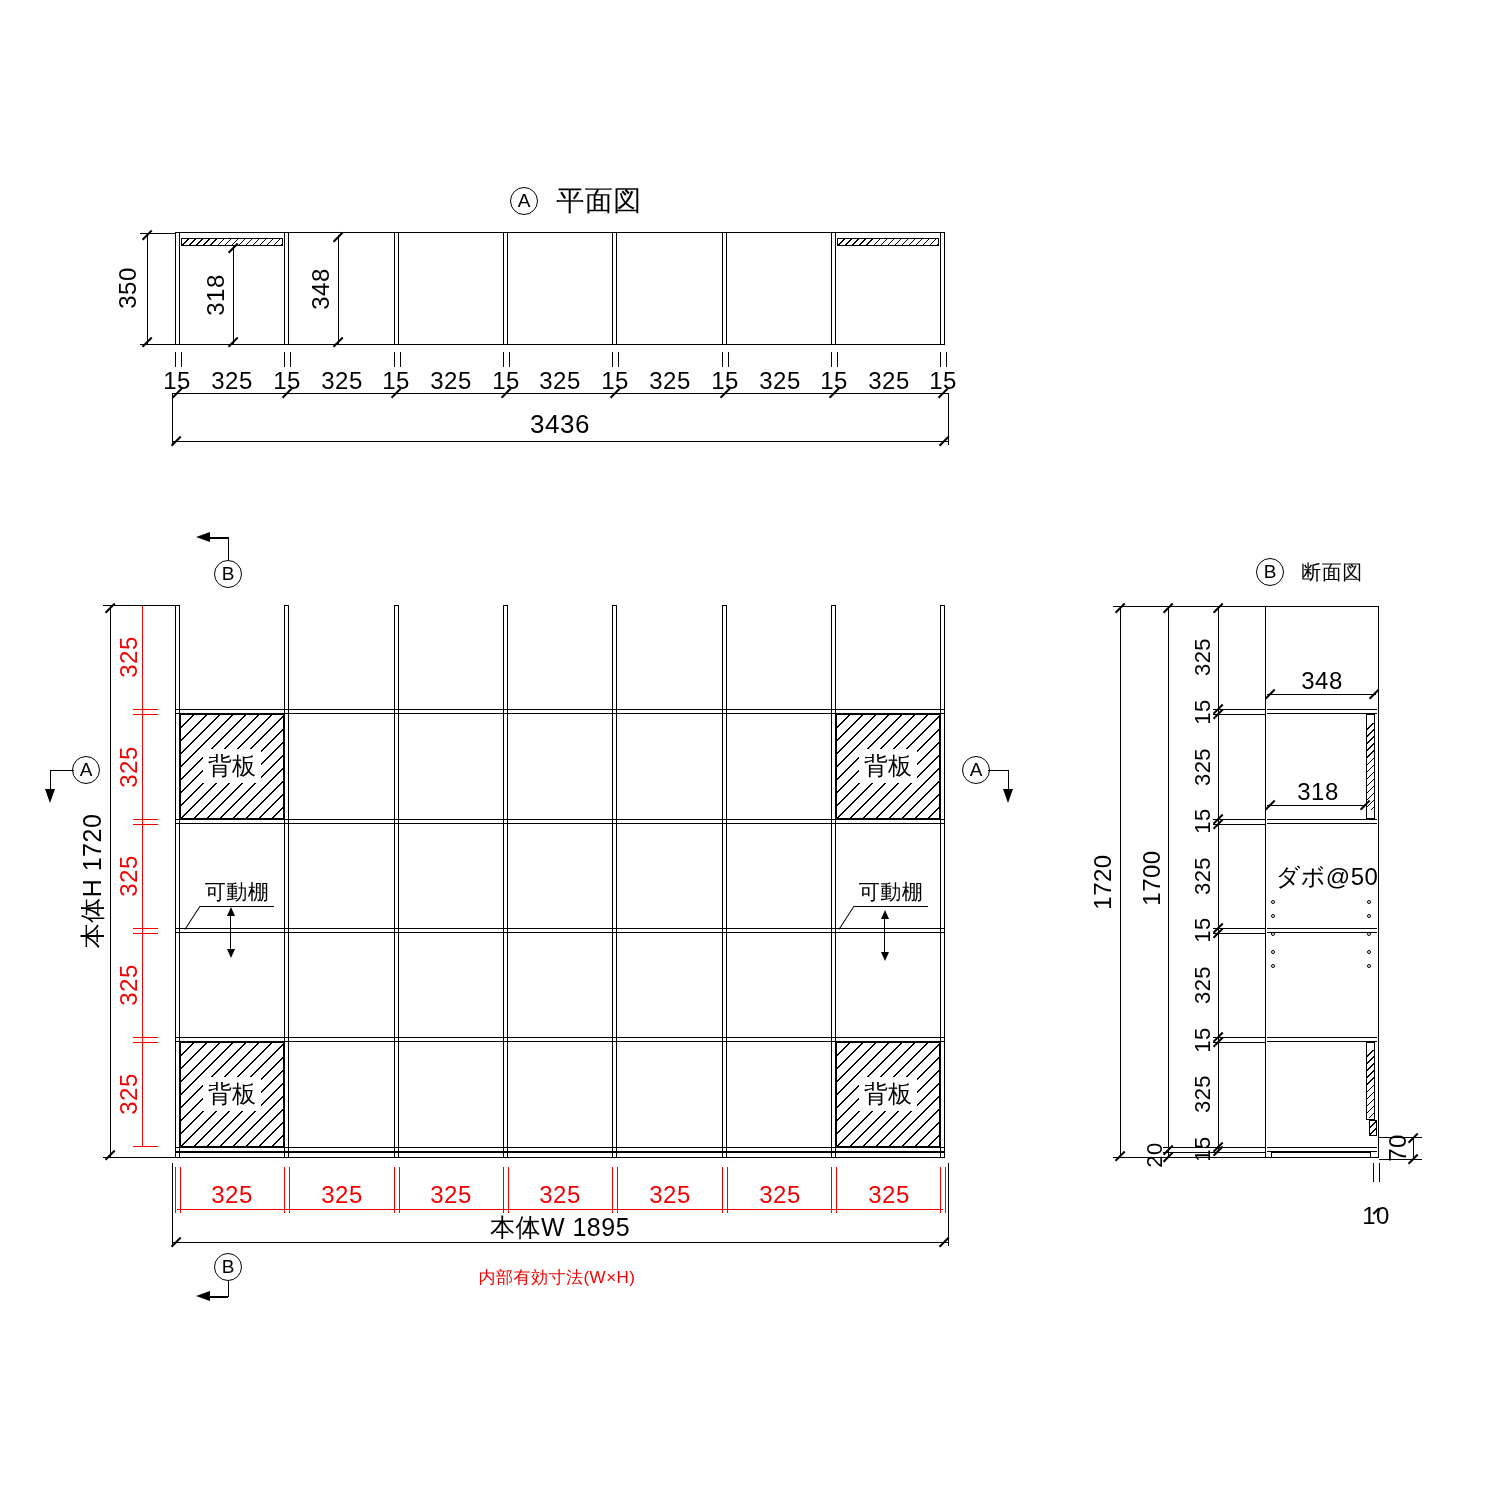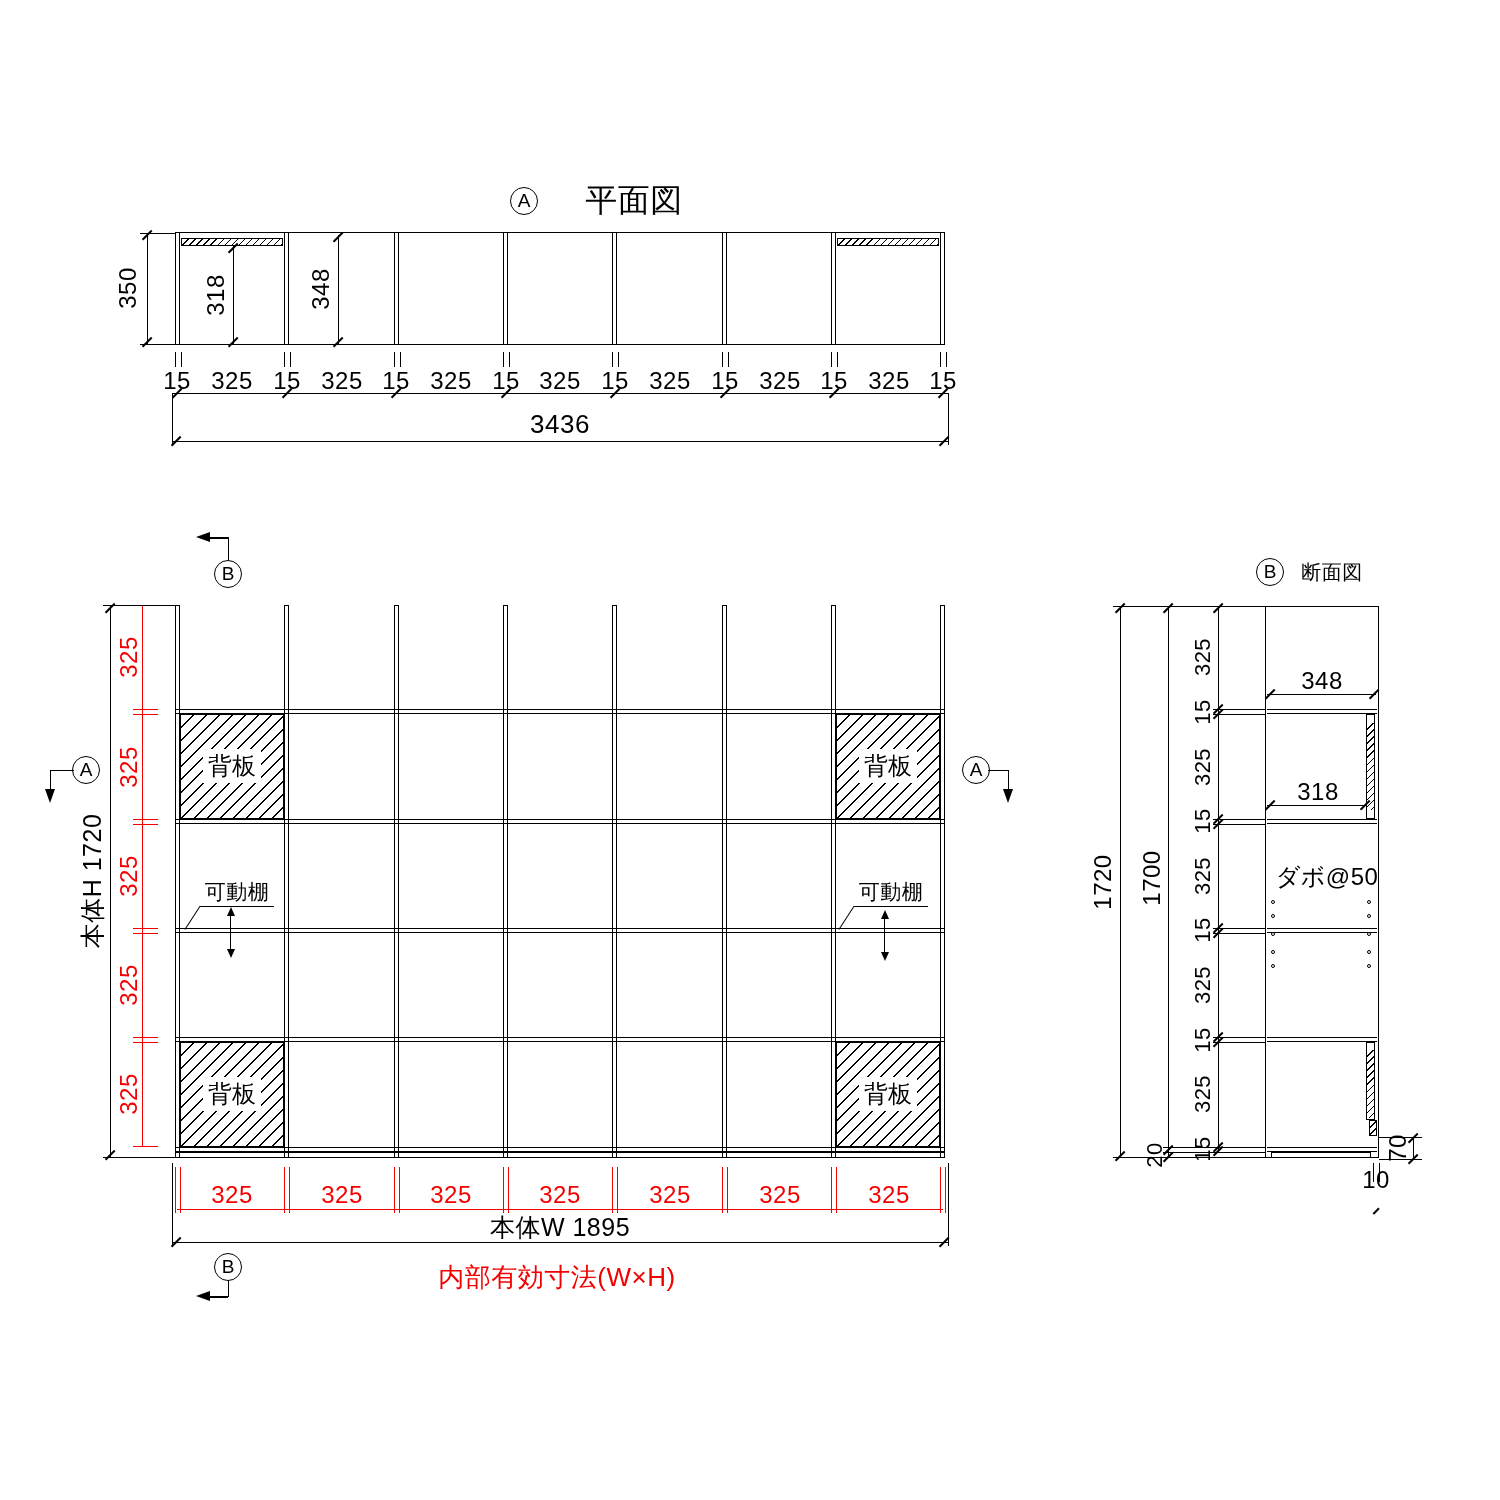--- a/index.html
+++ b/index.html
@@ -35,21 +35,21 @@
   .diag{position:absolute;height:1.2px;background:#000;transform-origin:0 50%}
 </style>
 </head>
 <body>
 
 <div id="c">
 
   <div class="cir" style="left:524px;top:201px">
       <span>A</span>
     </div>
-  <div class="lbl" style="left:634px;top:201px;font-size:32px">平面図</div>
+  <div class="lbl" style="left:599px;top:201px;font-size:28px">平面図</div>
 
   <div style="position:absolute;left:175px;top:232px;width:770px;height:113px;border:1.6px solid #000;box-sizing:border-box"></div>
   <div class="dvd" style="left:175px;top:232px;height:113px"></div>
   <div class="dvd" style="left:284px;top:232px;height:113px"></div>
   <div class="dvd" style="left:394px;top:232px;height:113px"></div>
   <div class="dvd" style="left:503px;top:232px;height:113px"></div>
   <div class="dvd" style="left:612px;top:232px;height:113px"></div>
   <div class="dvd" style="left:722px;top:232px;height:113px"></div>
   <div class="dvd" style="left:831px;top:232px;height:113px"></div>
   <div class="dvd" style="left:940px;top:232px;height:113px"></div>
@@ -221,21 +221,21 @@
   <div class="lbl red" style="left:780px;top:1195px">325</div>
   <div class="lbl red" style="left:889px;top:1195px">325</div>
 
   <div class="dv2" style="left:172px;top:1163px;height:83px"></div>
   <div class="dv2" style="left:948px;top:1163px;height:83px"></div>
   <div class="dh" style="left:172px;top:1242px;width:776px"></div>
   <div class="tk" style="left:176px;top:1242px"></div>
   <div class="tk" style="left:944px;top:1242px"></div>
   <div class="lbl" style="left:560px;top:1227px;font-size:25px">本体W 1895</div>
 
-  <div class="lbl red" style="left:557px;top:1277px;font-size:26px">内部有効寸法(W×H)</div>
+  <div class="lbl red" style="left:557px;top:1277px;font-size:17px">内部有効寸法(W×H)</div>
 
   <div class="cir" style="left:1270px;top:572px">
       <span>B</span>
     </div>
   <div class="lbl" style="left:1332px;top:572px;font-size:20px">断面図</div>
 
   <div style="position:absolute;left:1265px;top:606px;width:113.5px;height:552px;border:1.6px solid #000;box-sizing:border-box"></div>
   <div class="ssh" style="top:709px"></div>
   <div class="ssh" style="top:819px"></div>
   <div class="ssh" style="top:928px"></div>
@@ -318,16 +318,16 @@
 
   <div class="dh" style="left:1379px;top:1136.5px;width:43px"></div>
   <div class="dh" style="left:1379px;top:1159px;width:43px"></div>
   <div class="dv2" style="left:1413px;top:1137px;height:23px"></div>
   <div class="tk" style="left:1413px;top:1138px"></div>
   <div class="tk" style="left:1413px;top:1159px"></div>
   <div class="lbl rot" style="left:1398px;top:1148px">70</div>
 
   <div class="dv2" style="left:1372.5px;top:1163px;height:19px"></div>
   <div class="dv2" style="left:1379px;top:1163px;height:19px"></div>
-  <div class="lbl" style="left:1376px;top:1180px">10</div>
+  <div class="lbl" style="left:1376px;top:1216px">10</div>
   <div class="tk" style="left:1376px;top:1211px;width:8px"></div>
 
 </div>
 
 </body></html>

